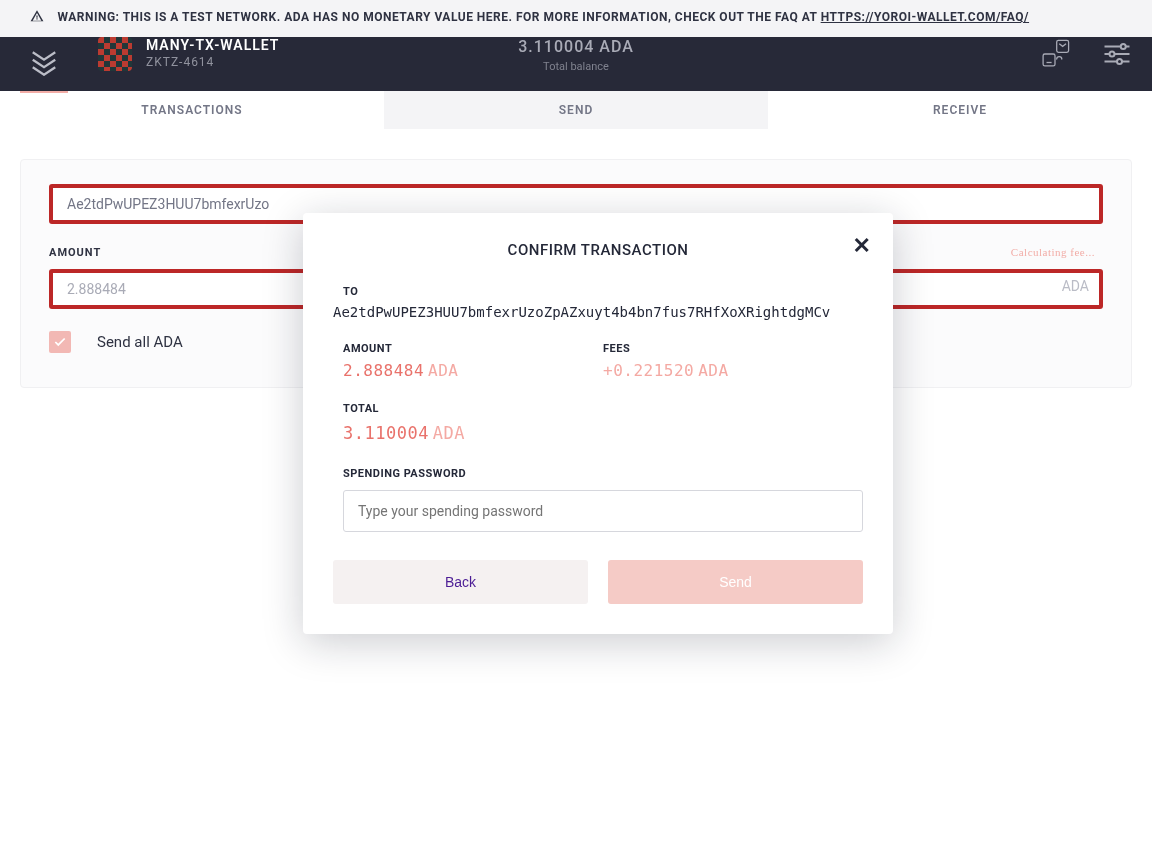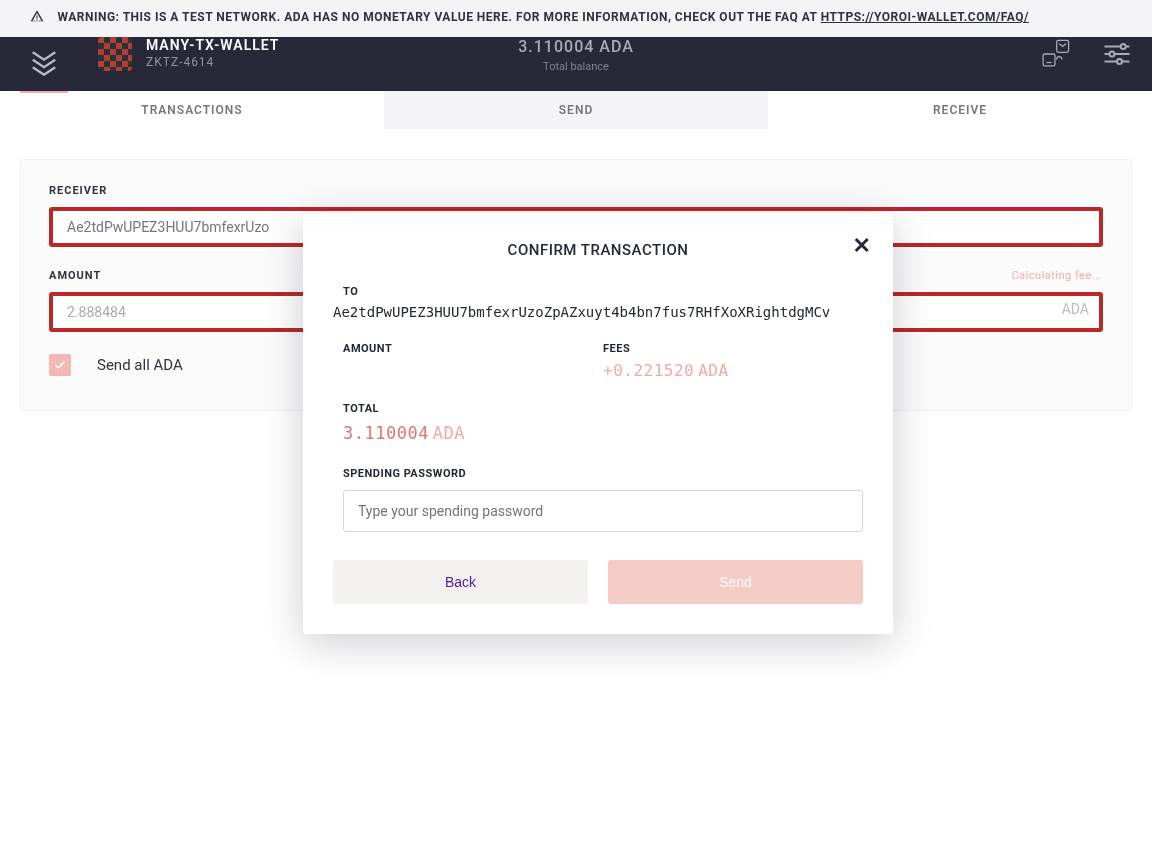--- a/index.html
+++ b/index.html
@@ -100,22 +100,22 @@
     color:#6c6f80;
     font-family:inherit;
   }
   .amount-row { position:relative; margin-top:22px; }
   .amount-input { color:#a5a7b3; }
   .amount-suffix {
     position:absolute; right:14px; top:32px;
     font-size:14px; color:#b7b9c3;
   }
   .fee-status {
-    position:absolute; right:1px; top:0;
-    font-size:11px; color:#f2a9a3; letter-spacing:0.5px;
+    position:absolute; right:8px; top:0;
+    font-size:11px; color:#f2a9a3; letter-spacing:0.5px;font-family:Liberation Serif, serif;
   }
   .sendall {
     display:flex;align-items:center;gap:26px;margin-top:22px;
   }
   .checkbox {
     width:22px;height:22px;background:#f2b5b0;border-radius:2px;
     display:flex;align-items:center;justify-content:center;color:#fff;
   }
   .sendall-label { font-size:15px; color:#242838; }
 
@@ -231,21 +231,20 @@
 </div>
 
 <div class="tabs">
   <div class="tab">TRANSACTIONS</div>
   <div class="tab active">SEND</div>
   <div class="tab">RECEIVE</div>
 </div>
 
 <div class="page">
   <div class="card">
-    <div class="field-label">RECEIVER</div>
     <input class="text-input" value="Ae2tdPwUPEZ3HUU7bmfexrUzo" style="">
     <div class="amount-row">
       <div class="field-label">AMOUNT</div>
       <span class="fee-status">Calculating fee...</span>
       <input class="text-input amount-input" value="2.888484" style="">
       <span class="amount-suffix">ADA</span>
     </div>
     <div class="sendall">
       <div class="checkbox">
         <svg width="14" height="14" viewBox="0 0 24 24">
@@ -263,20 +262,24 @@
     <div class="modal-close">✕</div>
 
     <div class="to-block">
       <div class="modal-section-lbl">TO</div>
       <div class="to-addr">Ae2tdPwUPEZ3HUU7bmfexrUzoZpAZxuyt4b4bn7fus7RHfXoXRightdgMCv</div>
     </div>
 
     <div class="row-two">
       <div>
         <div class="modal-section-lbl">AMOUNT</div>
+        <div style="margin-top:6px;">
+          <span class="val-red">2.888484</span>
+          <span class="val-red unit-pink">ADA</span>
+        </div>
       </div>
       <div>
         <div class="modal-section-lbl">FEES</div>
         <div style="margin-top:6px;">
           <span class="val-pink">+0.221520</span>
           <span class="val-pink">ADA</span>
         </div>
       </div>
     </div>
 

